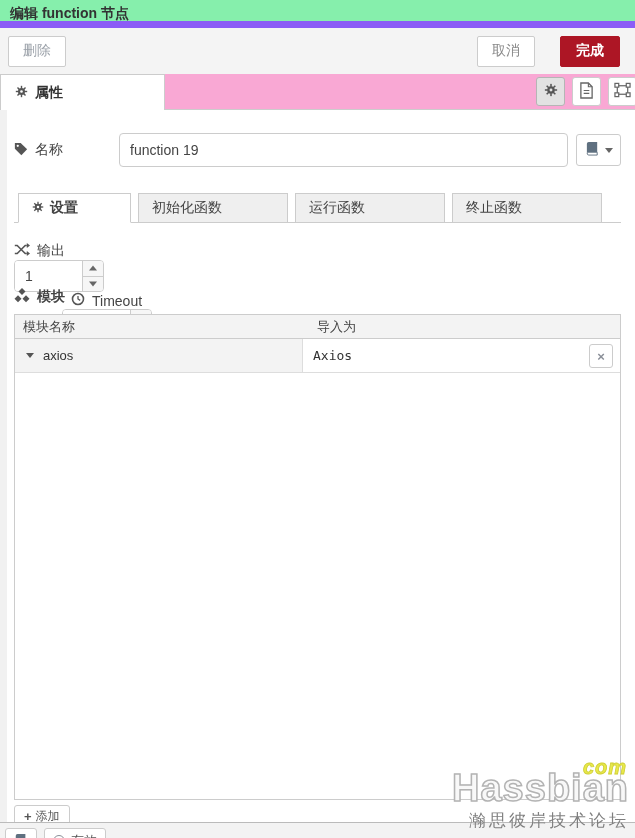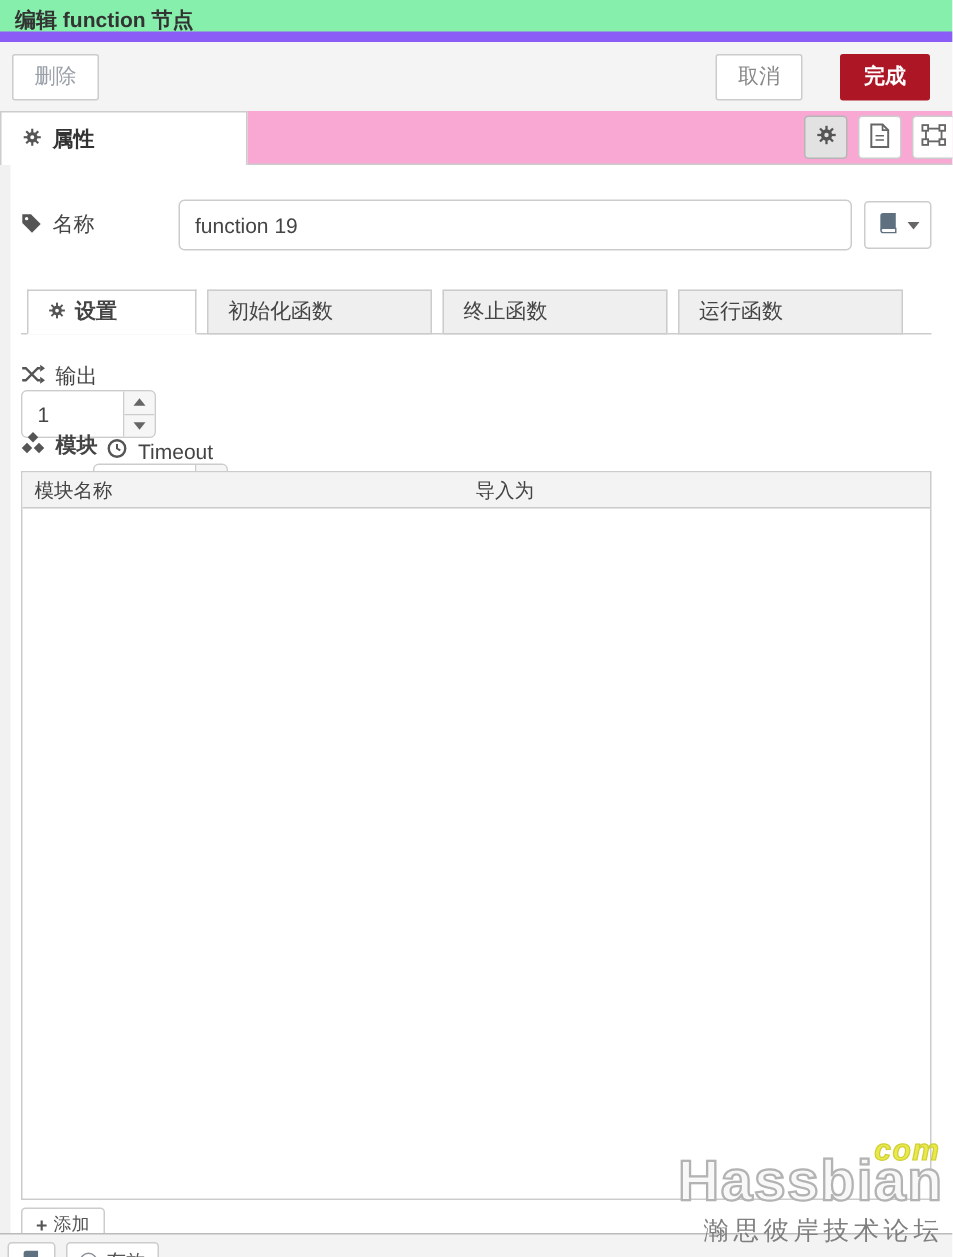--- a/index.html
+++ b/index.html
@@ -324,24 +324,24 @@
           </g>
           <path fill-rule="evenodd" d="M12 5.5a6.5 6.5 0 1 0 0 13 6.5 6.5 0 0 0 0-13zm0 4a2.5 2.5 0 1 1 0 5 2.5 2.5 0 0 1 0-5z"></path>
         </svg>
       </span>
       <span>设置</span>
     </div>
     <div class="ftab">
       <span>初始化函数</span>
     </div>
     <div class="ftab">
+      <span>运行函数</span>
+    </div>
+    <div class="ftab">
       <span>终止函数</span>
-    </div>
-    <div class="ftab">
-      <span>运行函数</span>
     </div>
   </div>
 
   
   <div class="row-io">
     <div class="io-label lbl-outputs">
       <span>
         <svg width="16" height="13" viewBox="0 0 20 16" fill="none" stroke="#555" stroke-width="2">
           <path d="M1 13h3L14 3h2"></path>
           <path d="M1 3h3l10 10h2"></path>
@@ -385,20 +385,30 @@
         <rect x="11.9" y="9.9" width="6.2" height="6.2" transform="rotate(45 15 13)"></rect>
       </svg>
     </span>
     <span>模块</span>
   </div>
 
   <div class="module-list">
     <div class="list-header">
       <div class="col-module">模块名称</div>
       <div class="col-import">导入为</div>
+    </div>
+    <div class="list-row">
+      <div class="cell-module">
+        <span class="caret-down"></span>
+        <span>axios</span>
+      </div>
+      <div class="cell-import">
+        <input type="text" value="Axios" style="">
+      </div>
+      <button class="row-delete">×</button>
     </div>
   </div>
 
   <button class="add-btn">
     <span class="plus-glyph">+</span>
     <span>添加</span>
   </button>
 </div>
 
 <div class="watermark">

